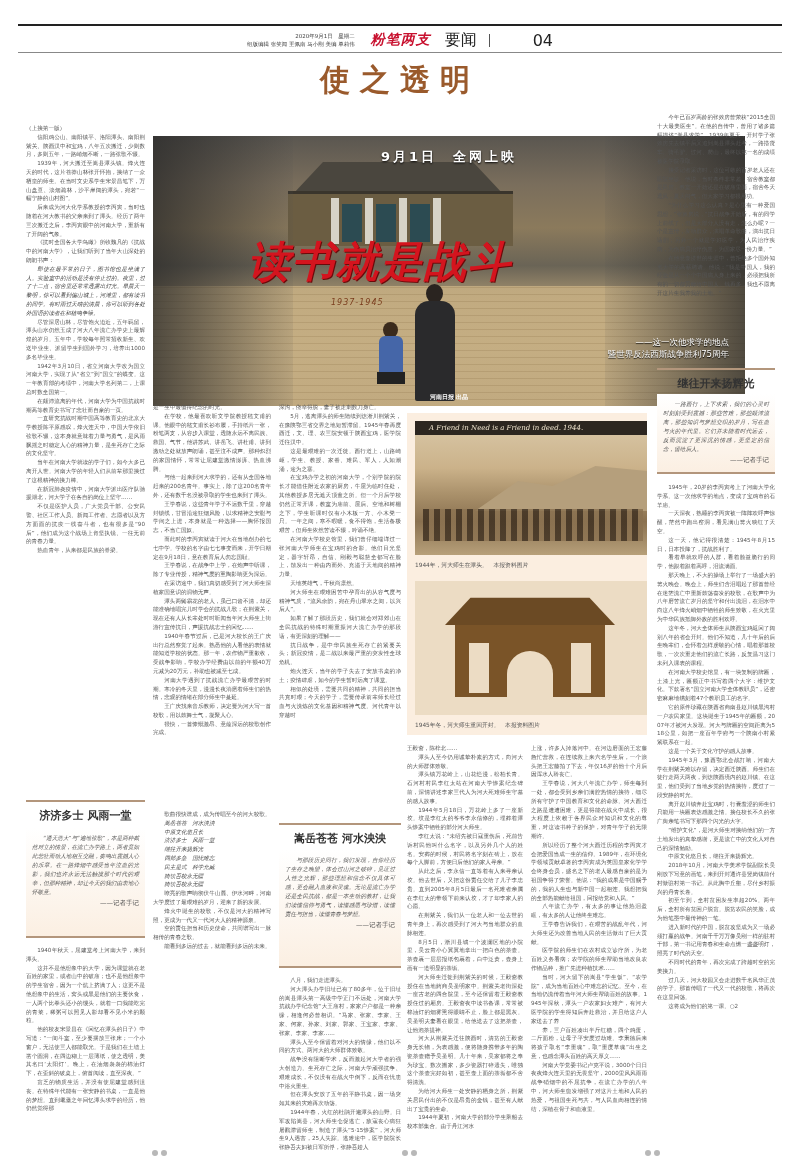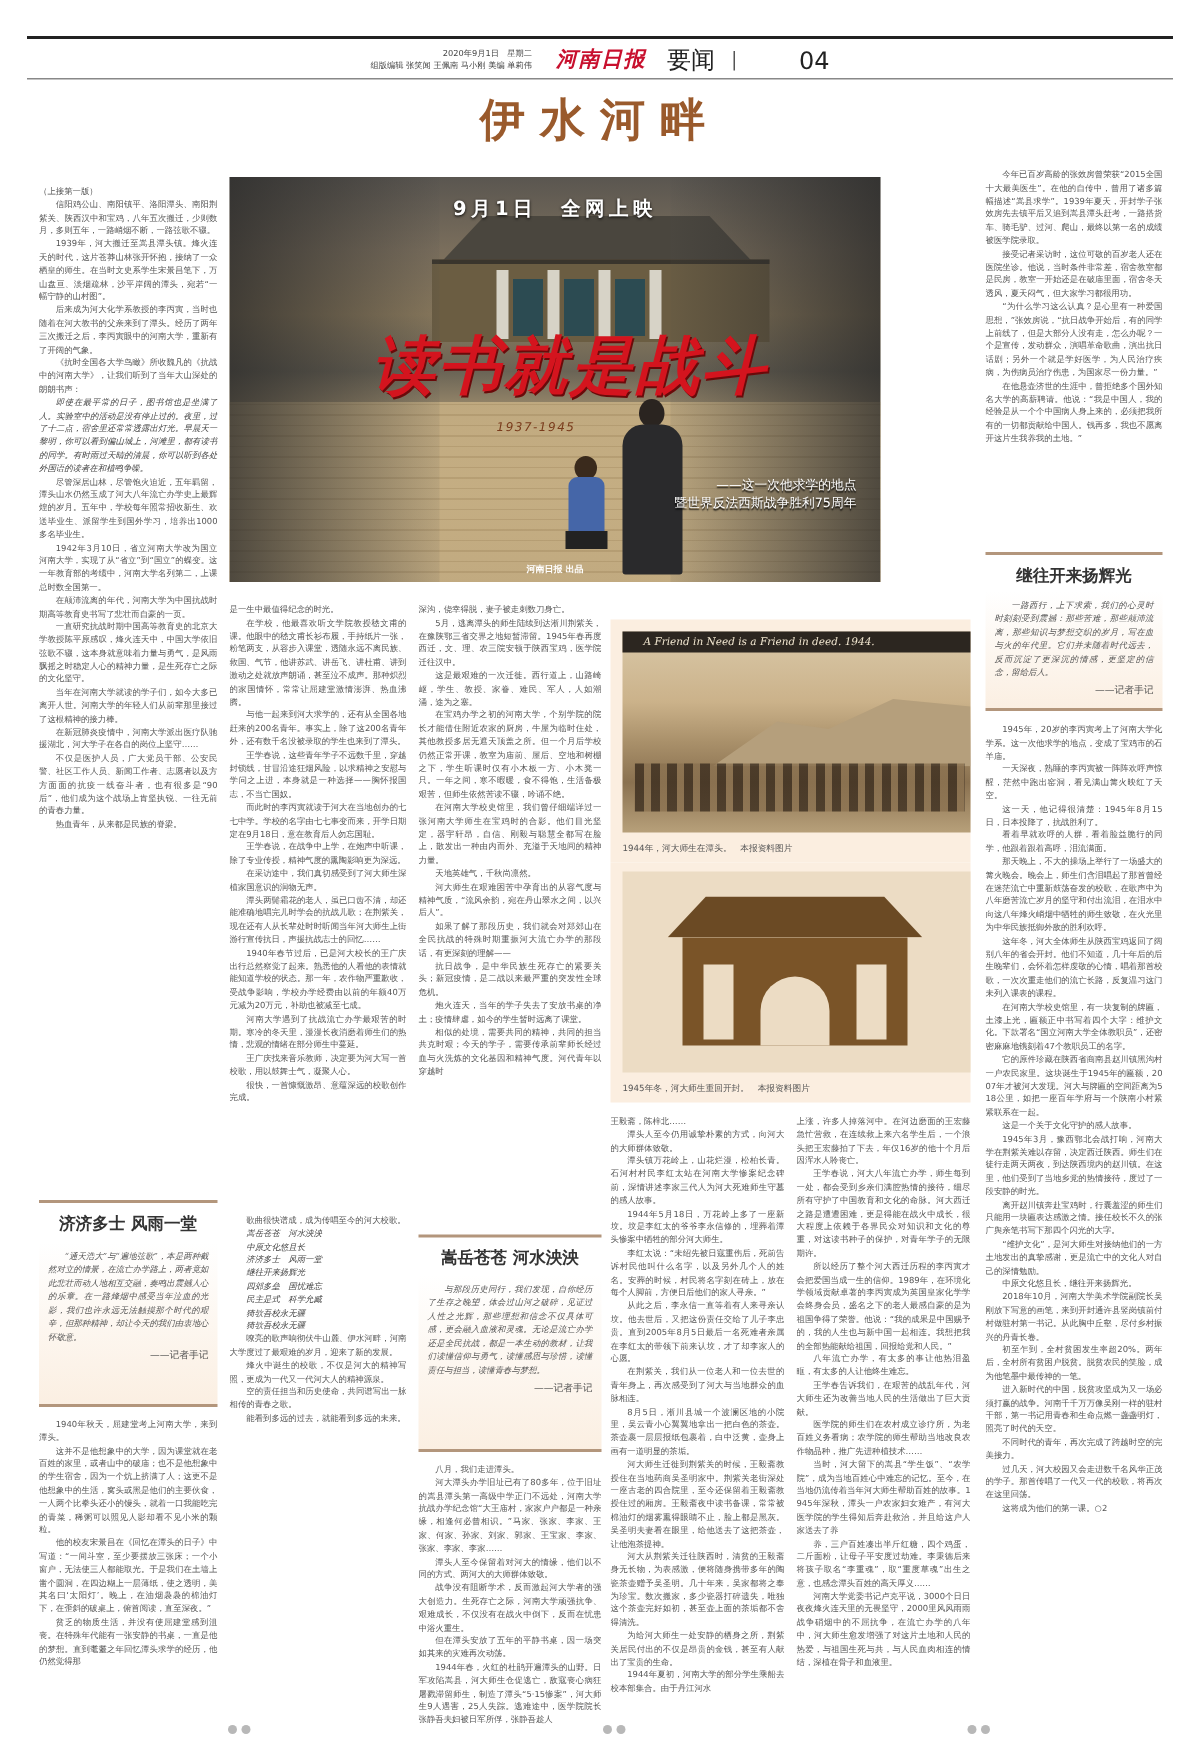--- a/index.html
+++ b/index.html
@@ -10,21 +10,21 @@
   .masthead-rule-bot { position: absolute; left: 18px; right: 18px; top: 52px; height: 1px; background: #888; }
   .masthead { position: absolute; top: 28px; left: 0; width: 800px; height: 24px; display: flex; justify-content: center; align-items: center; gap: 8px; }
   .mh-meta { text-align: right; font-size: 5.5px; line-height: 8px; color: #444; }
   .mh-logo { font-family: "DejaVu Serif", serif; font-style: italic; font-weight: bold; color: #c8102e; font-size: 14px; letter-spacing: 1px; margin-left: 8px; }
   .mh-section { font-size: 16px; color: #222; margin-left: 6px; }
   .mh-sep { width: 1px; height: 13px; background: #555; margin: 0 4px; }
   .mh-page { font-size: 16px; color: #222; margin-left: 31px; }
 
   .page-title { position: absolute; top: 60px; left: 0; width: 800px; text-align: center; font-family: "DejaVu Serif", serif; font-weight: bold; font-size: 30px; color: #9a5a2c; letter-spacing: 10px; }
 
-  .poster { position: absolute; left: 153px; top: 118px; width: 434px; height: 270px; overflow: hidden;
+  .poster { position: absolute; left: 153px; top: 136px; width: 592px; height: 270px; overflow: hidden;
     background: linear-gradient(180deg, #5a5650 0%, #7a6e5c 18%, #8b7a5c 34%, #6a6456 48%, #b09a74 62%, #c8b38a 78%, #a89070 100%); }
   .poster .cloud-l { position: absolute; left: 0; top: 0; width: 140px; height: 270px; background: linear-gradient(90deg, rgba(40,40,40,0.75), rgba(80,80,80,0.1)); }
   .poster .cloud-r { position: absolute; right: 0; top: 0; width: 140px; height: 270px; background: linear-gradient(270deg, rgba(40,40,40,0.75), rgba(80,80,80,0.1)); }
   .poster .roof { position: absolute; left: 120px; top: 18px; width: 250px; height: 40px; background: #4a463e; clip-path: polygon(8% 100%, 20% 20%, 80% 20%, 92% 100%); }
   .poster .building { position: absolute; left: 135px; top: 55px; width: 225px; height: 55px; background: #6b5d42; border-top: 3px solid #3a352c; }
   .poster .pillar { position: absolute; top: 62px; width: 8px; height: 46px; background: #d7d3c7; }
   .poster .door { position: absolute; top: 68px; width: 20px; height: 38px; background: #2c4b52; }
   .poster .ground { position: absolute; left: 0; bottom: 0; width: 100%; height: 120px; background: repeating-linear-gradient(0deg, #c4ad82 0 6px, #b59d72 6px 7px); opacity: 0.9; }
   .poster .date-line { position: absolute; top: 12px; left: 0; width: 100%; text-align: center; color: #fff; font-weight: bold; font-size: 13px; letter-spacing: 3px; text-shadow: 0 1px 2px #000; }
   .poster .movie-title { position: absolute; left: 95px; top: 98px; color: #d4141e; font-family: Liberation Sans, sans-serif; font-weight: bold; font-style: italic; font-size: 42px; letter-spacing: 2px; text-shadow: 1px 1px 0 #6a0a0a; }
@@ -67,28 +67,28 @@
 </style>
 </head>
 <body>
 
 <div class="masthead-rule-top"></div>
 <div class="masthead">
   <div class="mh-meta">
     <div>2020年9月1日　星期二</div>
     <div>组版编辑 张笑闻 王佩南 马小刚 美编 单莉伟</div>
   </div>
-  <div class="mh-logo">河南日报</div>
+  <div class="mh-logo">粉笔两支</div>
   <div class="mh-section">要闻</div>
   <div class="mh-sep"></div>
   <div class="mh-page">04</div>
 </div>
 <div class="masthead-rule-bot"></div>
 
-<div class="page-title">伊水河畔</div>
+<div class="page-title">使之透明</div>
 
 <div class="poster">
   <div class="roof"></div>
   <div class="building"></div>
   <div class="pillar" style="left:178px"></div>
   <div class="pillar" style="left:212px"></div>
   <div class="pillar" style="left:246px"></div>
   <div class="pillar" style="left:280px"></div>
   <div class="door" style="left:189px"></div>
   <div class="door" style="left:223px"></div>

